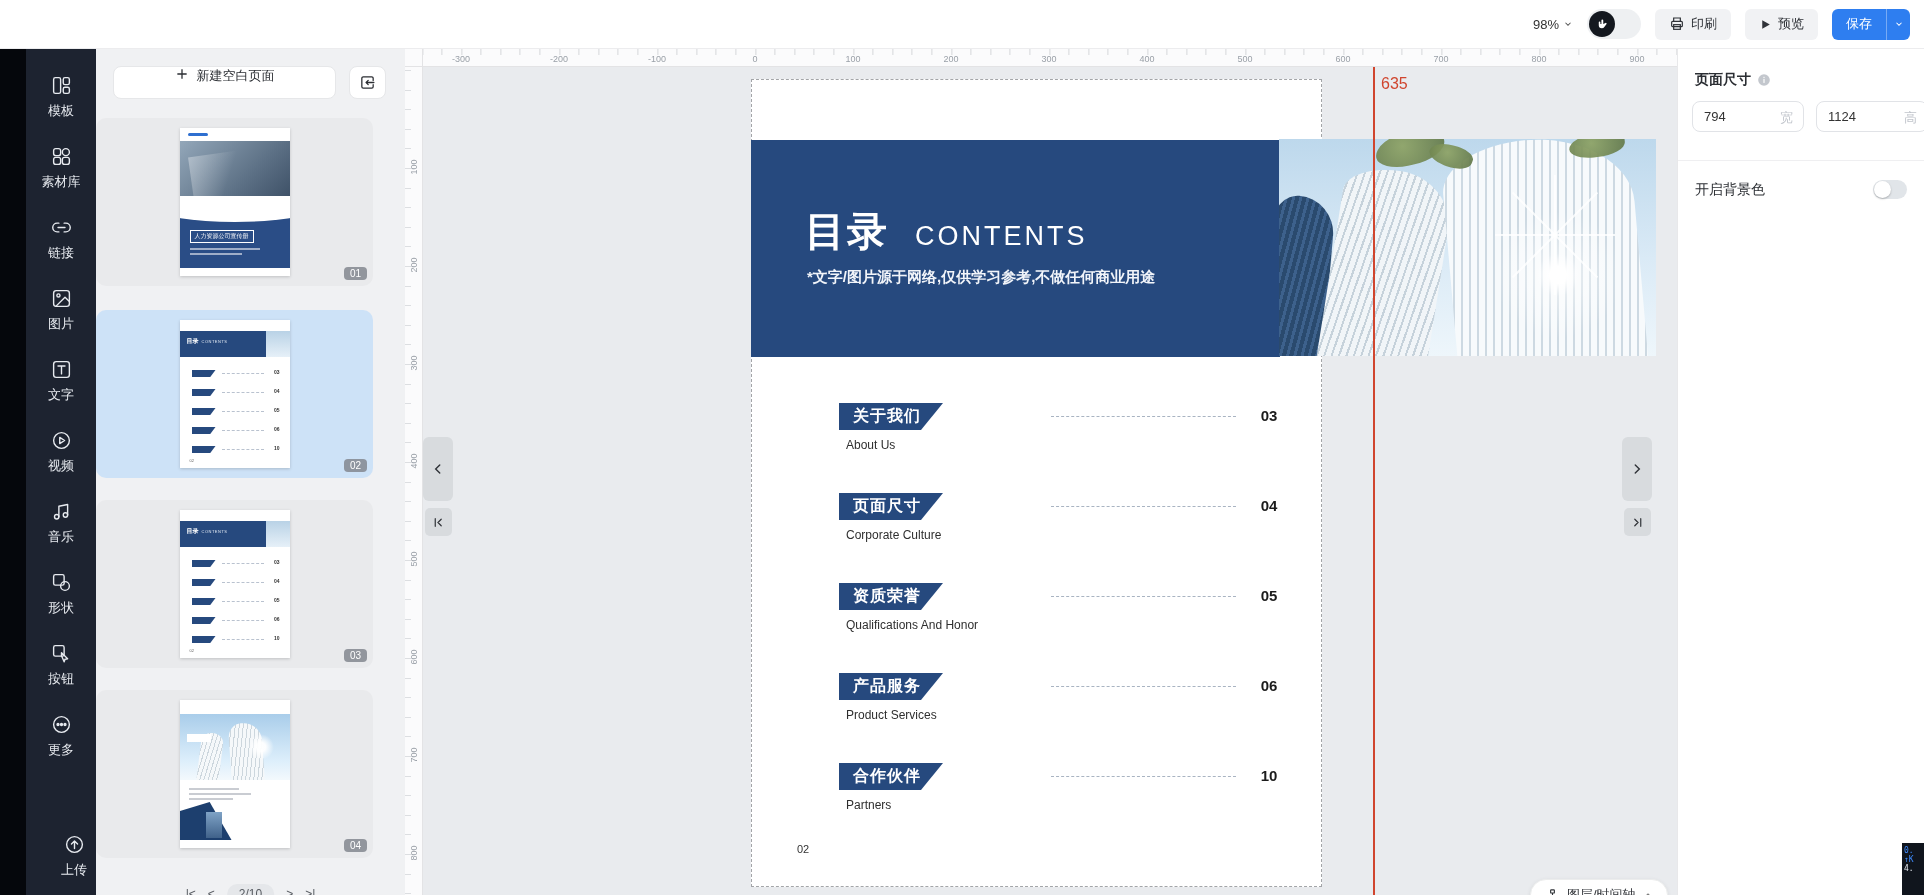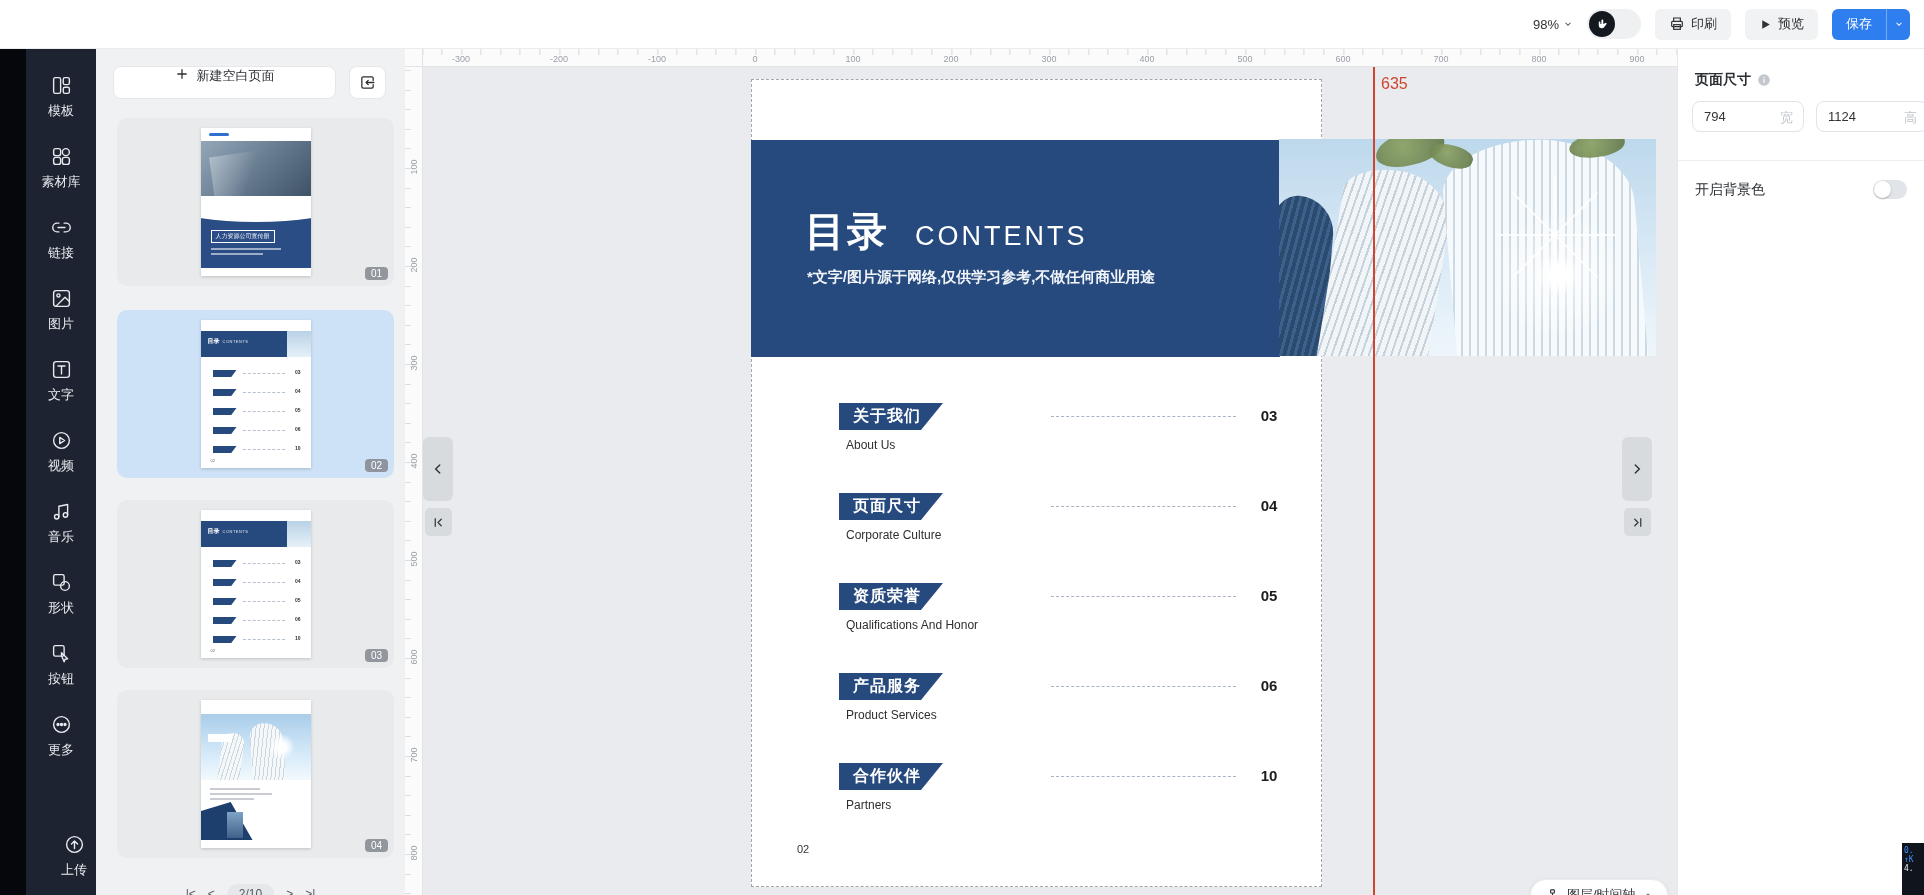--- a/index.html
+++ b/index.html
@@ -37,21 +37,21 @@
   .side-item svg { width:21px; height:21px; }
   .side-upload { position:absolute; left:26px; right:0; bottom:16px; }
 
   
   .pages-panel { position:absolute; left:96px; top:49px; width:309px; bottom:0; background:#f0f1f3; z-index:30; overflow:hidden; }
   .new-page-row { display:flex; gap:13px; padding:17px 0 0 17px; }
   .new-page-btn { width:223px; height:33px; background:#fff; border:1px solid #e6e7e9; border-radius:8px;
     display:flex; justify-content:center; gap:8px; font-size:13px; color:#2b2e33; cursor:pointer; }
   .import-btn { width:37px; height:33px; background:#fff; border:1px solid #e6e7e9; border-radius:8px;
     display:flex; align-items:center; justify-content:center; cursor:pointer; color:#2b2e33; }
-  .thumb-card { position:absolute; left:21px; width:277px; height:168px; border-radius:10px;
+  .thumb-card { position:absolute; left:0; width:277px; height:168px; border-radius:10px;
     background:#e9eaec; cursor:pointer; }
   .thumb-card.selected { background:#cde2f7; }
   .thumb-badge { position:absolute; right:6px; bottom:6px; background:rgba(130,135,143,.85); color:#fff;
     font-size:10px; border-radius:4px; padding:1px 6px; }
   .mini-page { position:absolute; left:50%; transform:translateX(-50%); top:10px; width:110px; height:148px;
     background:#fff; box-shadow:0 1px 3px rgba(0,0,0,.18); overflow:hidden; }
 
   
   .mini-head { position:absolute; left:0; top:11px; width:100%; height:26px; background:#26497e; }
   .mini-head .mh-img { position:absolute; right:0; top:0; width:24px; height:100%;

